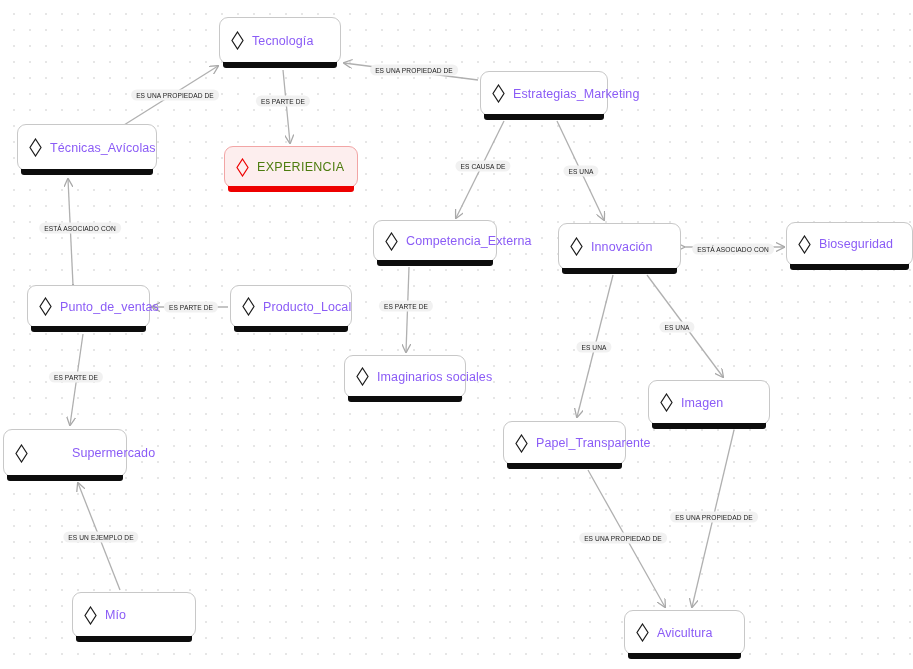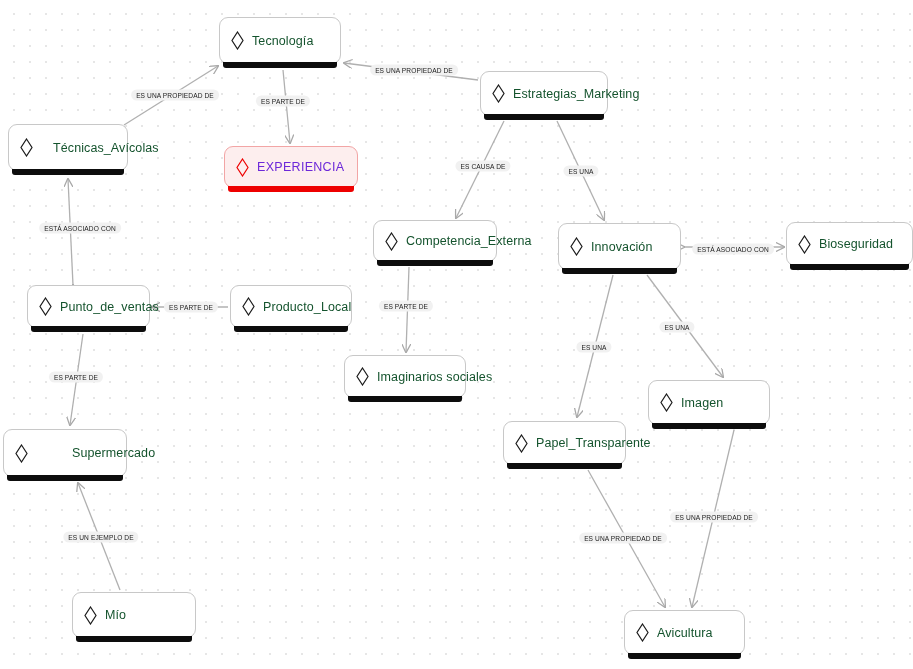--- a/index.html
+++ b/index.html
@@ -47,30 +47,30 @@
     border-radius: 0 0 3px 3px;
   }
   .node .dia {
     flex: 0 0 auto;
     width: 13px;
     height: 19px;
     margin-right: 8px;
   }
   .node .lbl {
     font-size: 12.5px;
-    color: #14532d;
+    color: #8b5cf6;
     letter-spacing: 0.1px;
     white-space: nowrap;
   }
   .node.highlight {
     background: #fdeeee;
     border-color: #f2a5a5;
   }
   .node.highlight .bar { background: #ee0000; }
-  .node.highlight .lbl { color: #6d28d9; letter-spacing: 0.3px; }
+  .node.highlight .lbl { color: #4d7c0f; letter-spacing: 0.3px; }
   .elabel {
     position: absolute;
     transform: translate(-50%, -50%);
     background: #f1f1f1;
     border-radius: 7px;
     padding: 2px 5px;
     font-size: 6.6px;
     color: #1a1a1a;
     letter-spacing: 0.1px;
     white-space: nowrap;
@@ -134,21 +134,21 @@
         <span class="lbl">Tecnología</span>
         <div class="bar"></div>
       </div>
       <div class="node" style="left: 480px; top: 71px; width: 128px; height: 45px;">
         <svg class="dia" viewBox="0 0 13 19">
           <path d="M 6.5 1 L 12 9.5 L 6.5 18 L 1 9.5 Z" fill="none" stroke="#1b1b1b" stroke-width="1.2"></path>
         </svg>
         <span class="lbl">Estrategias_Marketing</span>
         <div class="bar"></div>
       </div>
-      <div class="node" style="left: 8px; top: 124px; width: 120px; height: 47px; gap: 12px;">
+      <div class="node" style="left: 17px; top: 124px; width: 140px; height: 47px;">
         <svg class="dia" viewBox="0 0 13 19">
           <path d="M 6.5 1 L 12 9.5 L 6.5 18 L 1 9.5 Z" fill="none" stroke="#1b1b1b" stroke-width="1.2"></path>
         </svg>
         <span class="lbl">Técnicas_Avícolas</span>
         <div class="bar"></div>
       </div>
       <div class="node highlight" style="left: 224px; top: 146px; width: 134px; height: 42px;">
         <svg class="dia" viewBox="0 0 13 19">
           <path d="M 6.5 1 L 12 9.5 L 6.5 18 L 1 9.5 Z" fill="none" stroke="#ee0000" stroke-width="1.2"></path>
         </svg>

